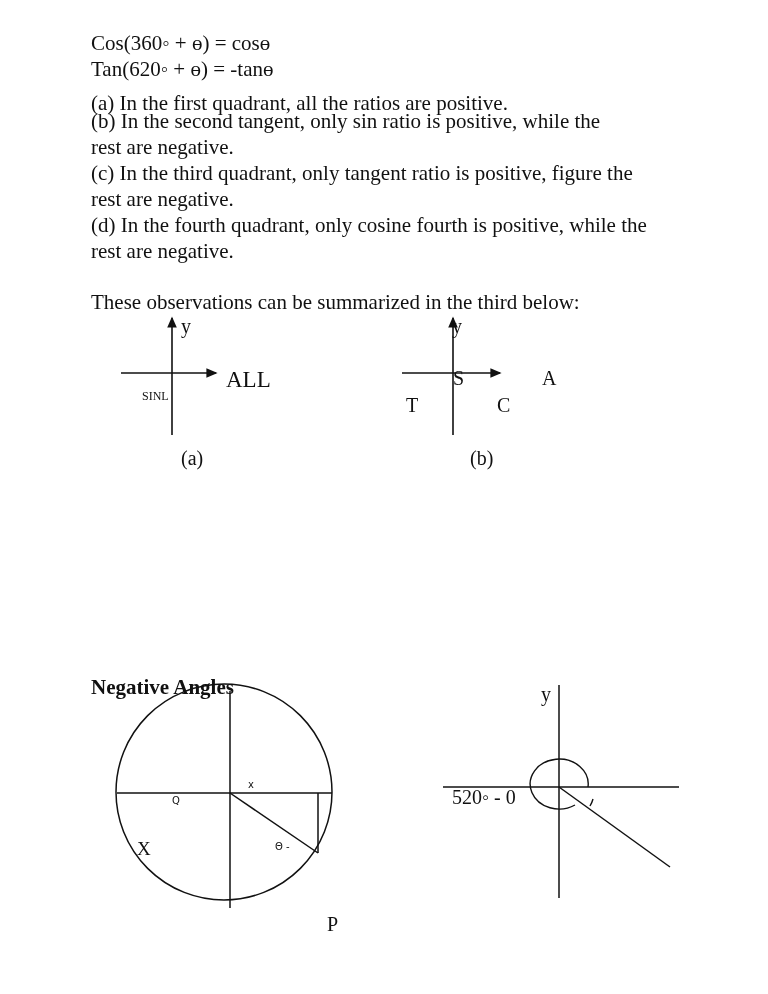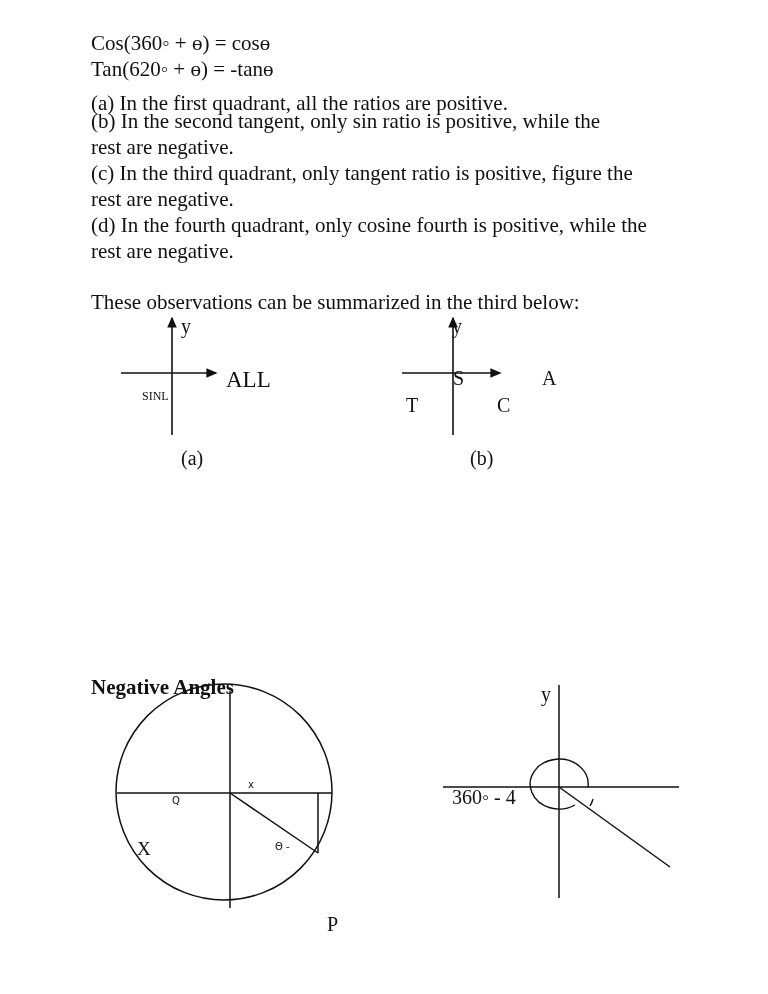--- a/index.html
+++ b/index.html
@@ -74,13 +74,13 @@
 
 <div class="heading">Negative Angles</div>
 
 <div class="abs sm" style="left:248px;top:779px">x</div>
 <div class="abs sm" style="left:172px;top:795px">Q</div>
 <div class="abs" style="left:137px;top:838px;font-size:19px">X</div>
 <div class="abs sm" style="left:275px;top:841px">Θ -</div>
 <div class="abs" style="left:327px;top:913px;font-size:20px">P</div>
 
 <div class="abs" style="left:541px;top:683px;font-size:20px">y</div>
-<div class="abs" style="left:452px;top:786px;font-size:20px">360◦ - 4</div>
+<div class="abs" style="left:452px;top:786px;font-size:20px">520◦ - 0</div>
 
 </body></html>

